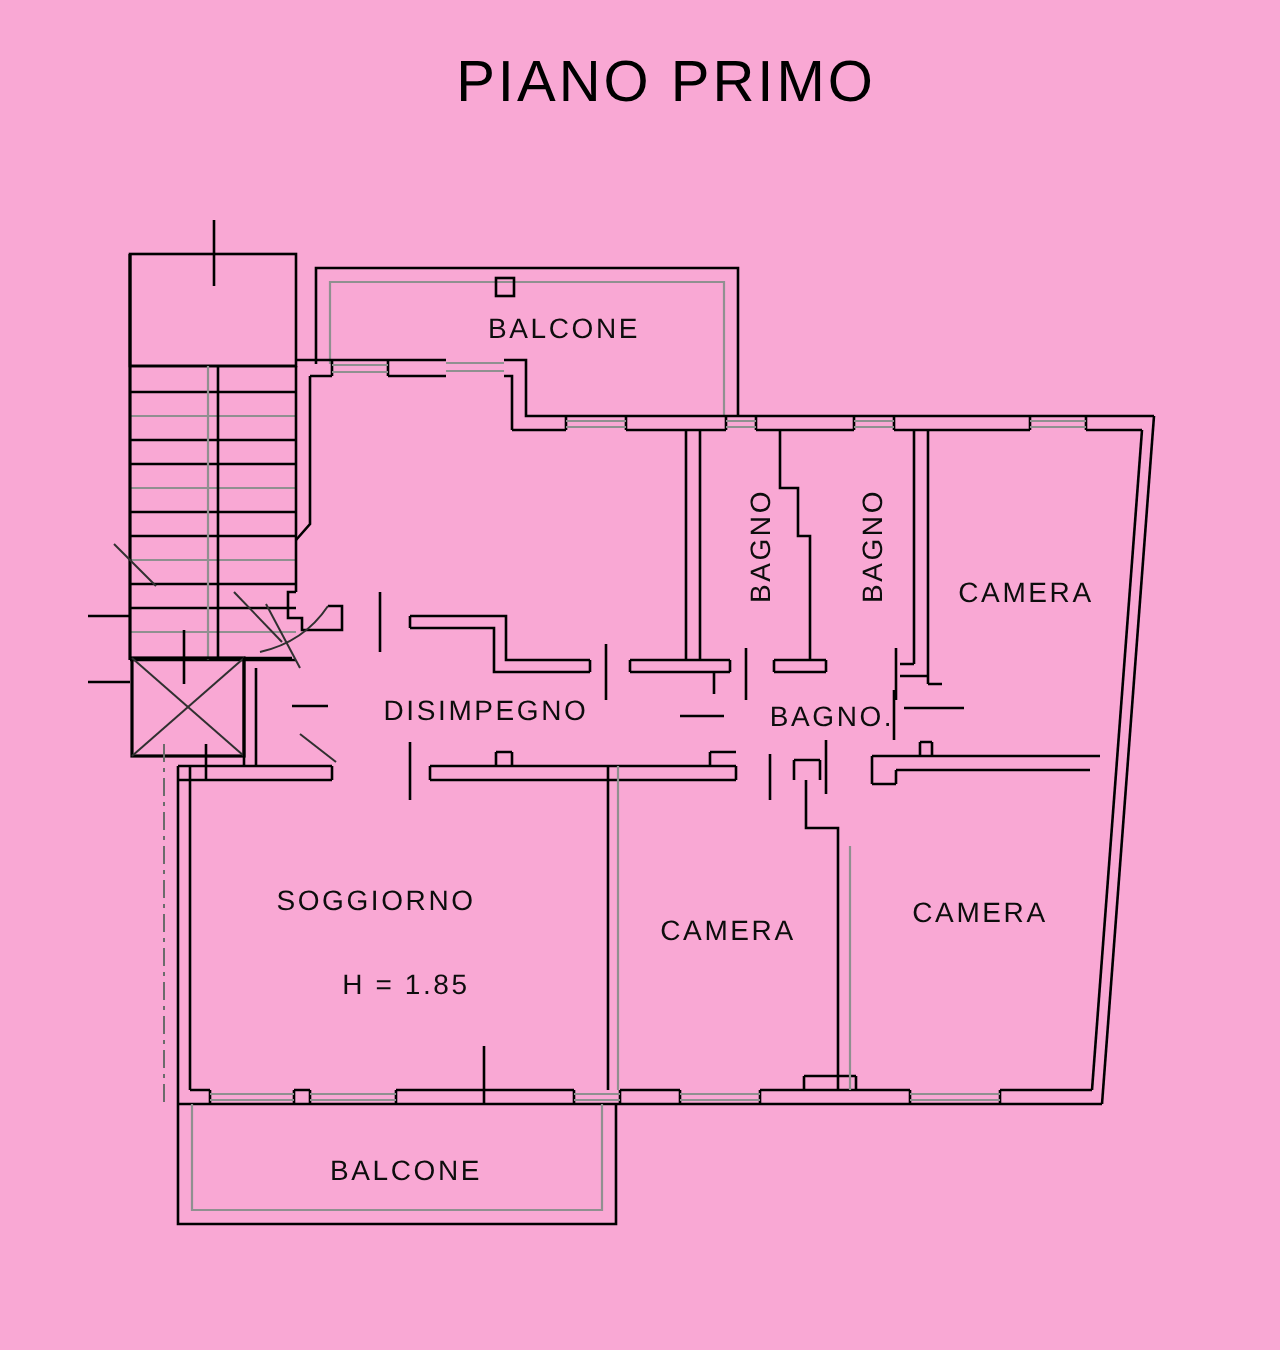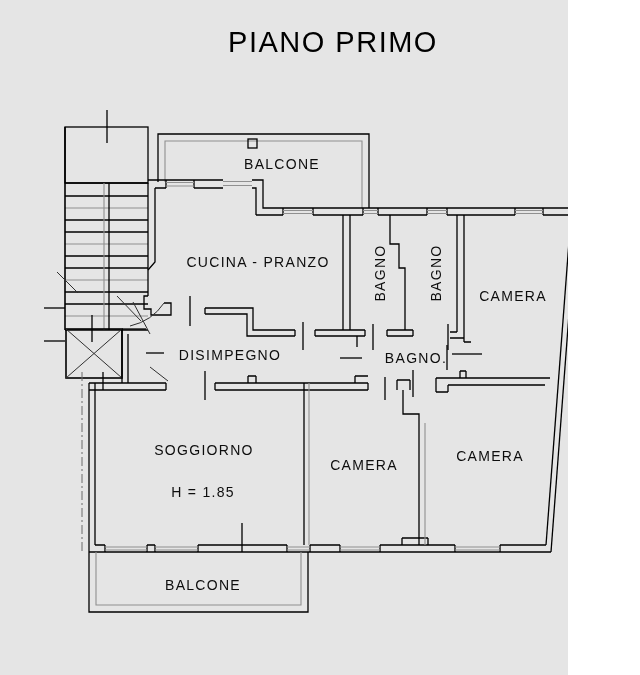--- a/index.html
+++ b/index.html
@@ -1,17 +1,17 @@
 <!DOCTYPE html>
 <html><head>
 <meta charset="utf-8">
 <style>
   html,body{margin:0;padding:0;background:#ffffff;}
   #stage{
-    position:relative;width:568px;height:675px;background:#e5e5e5;overflow:hidden;
+    position:relative;width:640px;height:675px;background:#f9a8d4;overflow:hidden;
     font-family:"Liberation Sans", sans-serif;
   }
   svg{position:absolute;left:0;top:0;}
   svg *{fill:none;}
   .k{stroke:#000000;stroke-width:1.3;}
   .k2{stroke:#000000;stroke-width:1.6;}
   .g{stroke:#909090;stroke-width:1.1;}
   .thin{stroke:#303030;stroke-width:1;}
   .dashdot{stroke:#6b6b6b;stroke-width:1;stroke-dasharray:9 3 2 3;}
   .lbl{
@@ -186,33 +186,32 @@
     <g>
       <line class="dashdot" x1="82" y1="372" x2="82" y2="552"></line>
     </g>
 
   </svg>
 
   <div class="title" style="left:333px;top:42px;">PIANO PRIMO</div>
 
   <div class="lbl" style="left:282px;top:164px;">BALCONE</div>
 
-  <div class="lbl" style="left:258px;top:262px;">CUCINA - PRANZO</div>
 
   <div class="lbl vert" style="left:380px;top:273px;">BAGNO</div>
 
   <div class="lbl vert" style="left:436px;top:273px;">BAGNO</div>
 
   <div class="lbl" style="left:513px;top:296px;">CAMERA</div>
 
-  <div class="lbl" style="left:230px;top:355px;text-align:right;">DISIMPEGNO</div>
+  <div class="lbl" style="left:243px;top:355px;text-align:right;">DISIMPEGNO</div>
 
   <div class="lbl" style="left:416px;top:358px;">BAGNO.</div>
 
-  <div class="lbl" style="left:204px;top:450px;">SOGGIORNO</div>
+  <div class="lbl" style="left:188px;top:450px;">SOGGIORNO</div>
 
   <div class="lbl" style="left:203px;top:492px;">H = 1.85</div>
 
   <div class="lbl" style="left:364px;top:465px;">CAMERA</div>
 
   <div class="lbl" style="left:490px;top:456px;">CAMERA</div>
 
   <div class="lbl" style="left:203px;top:585px;">BALCONE</div>
 
 </div>

